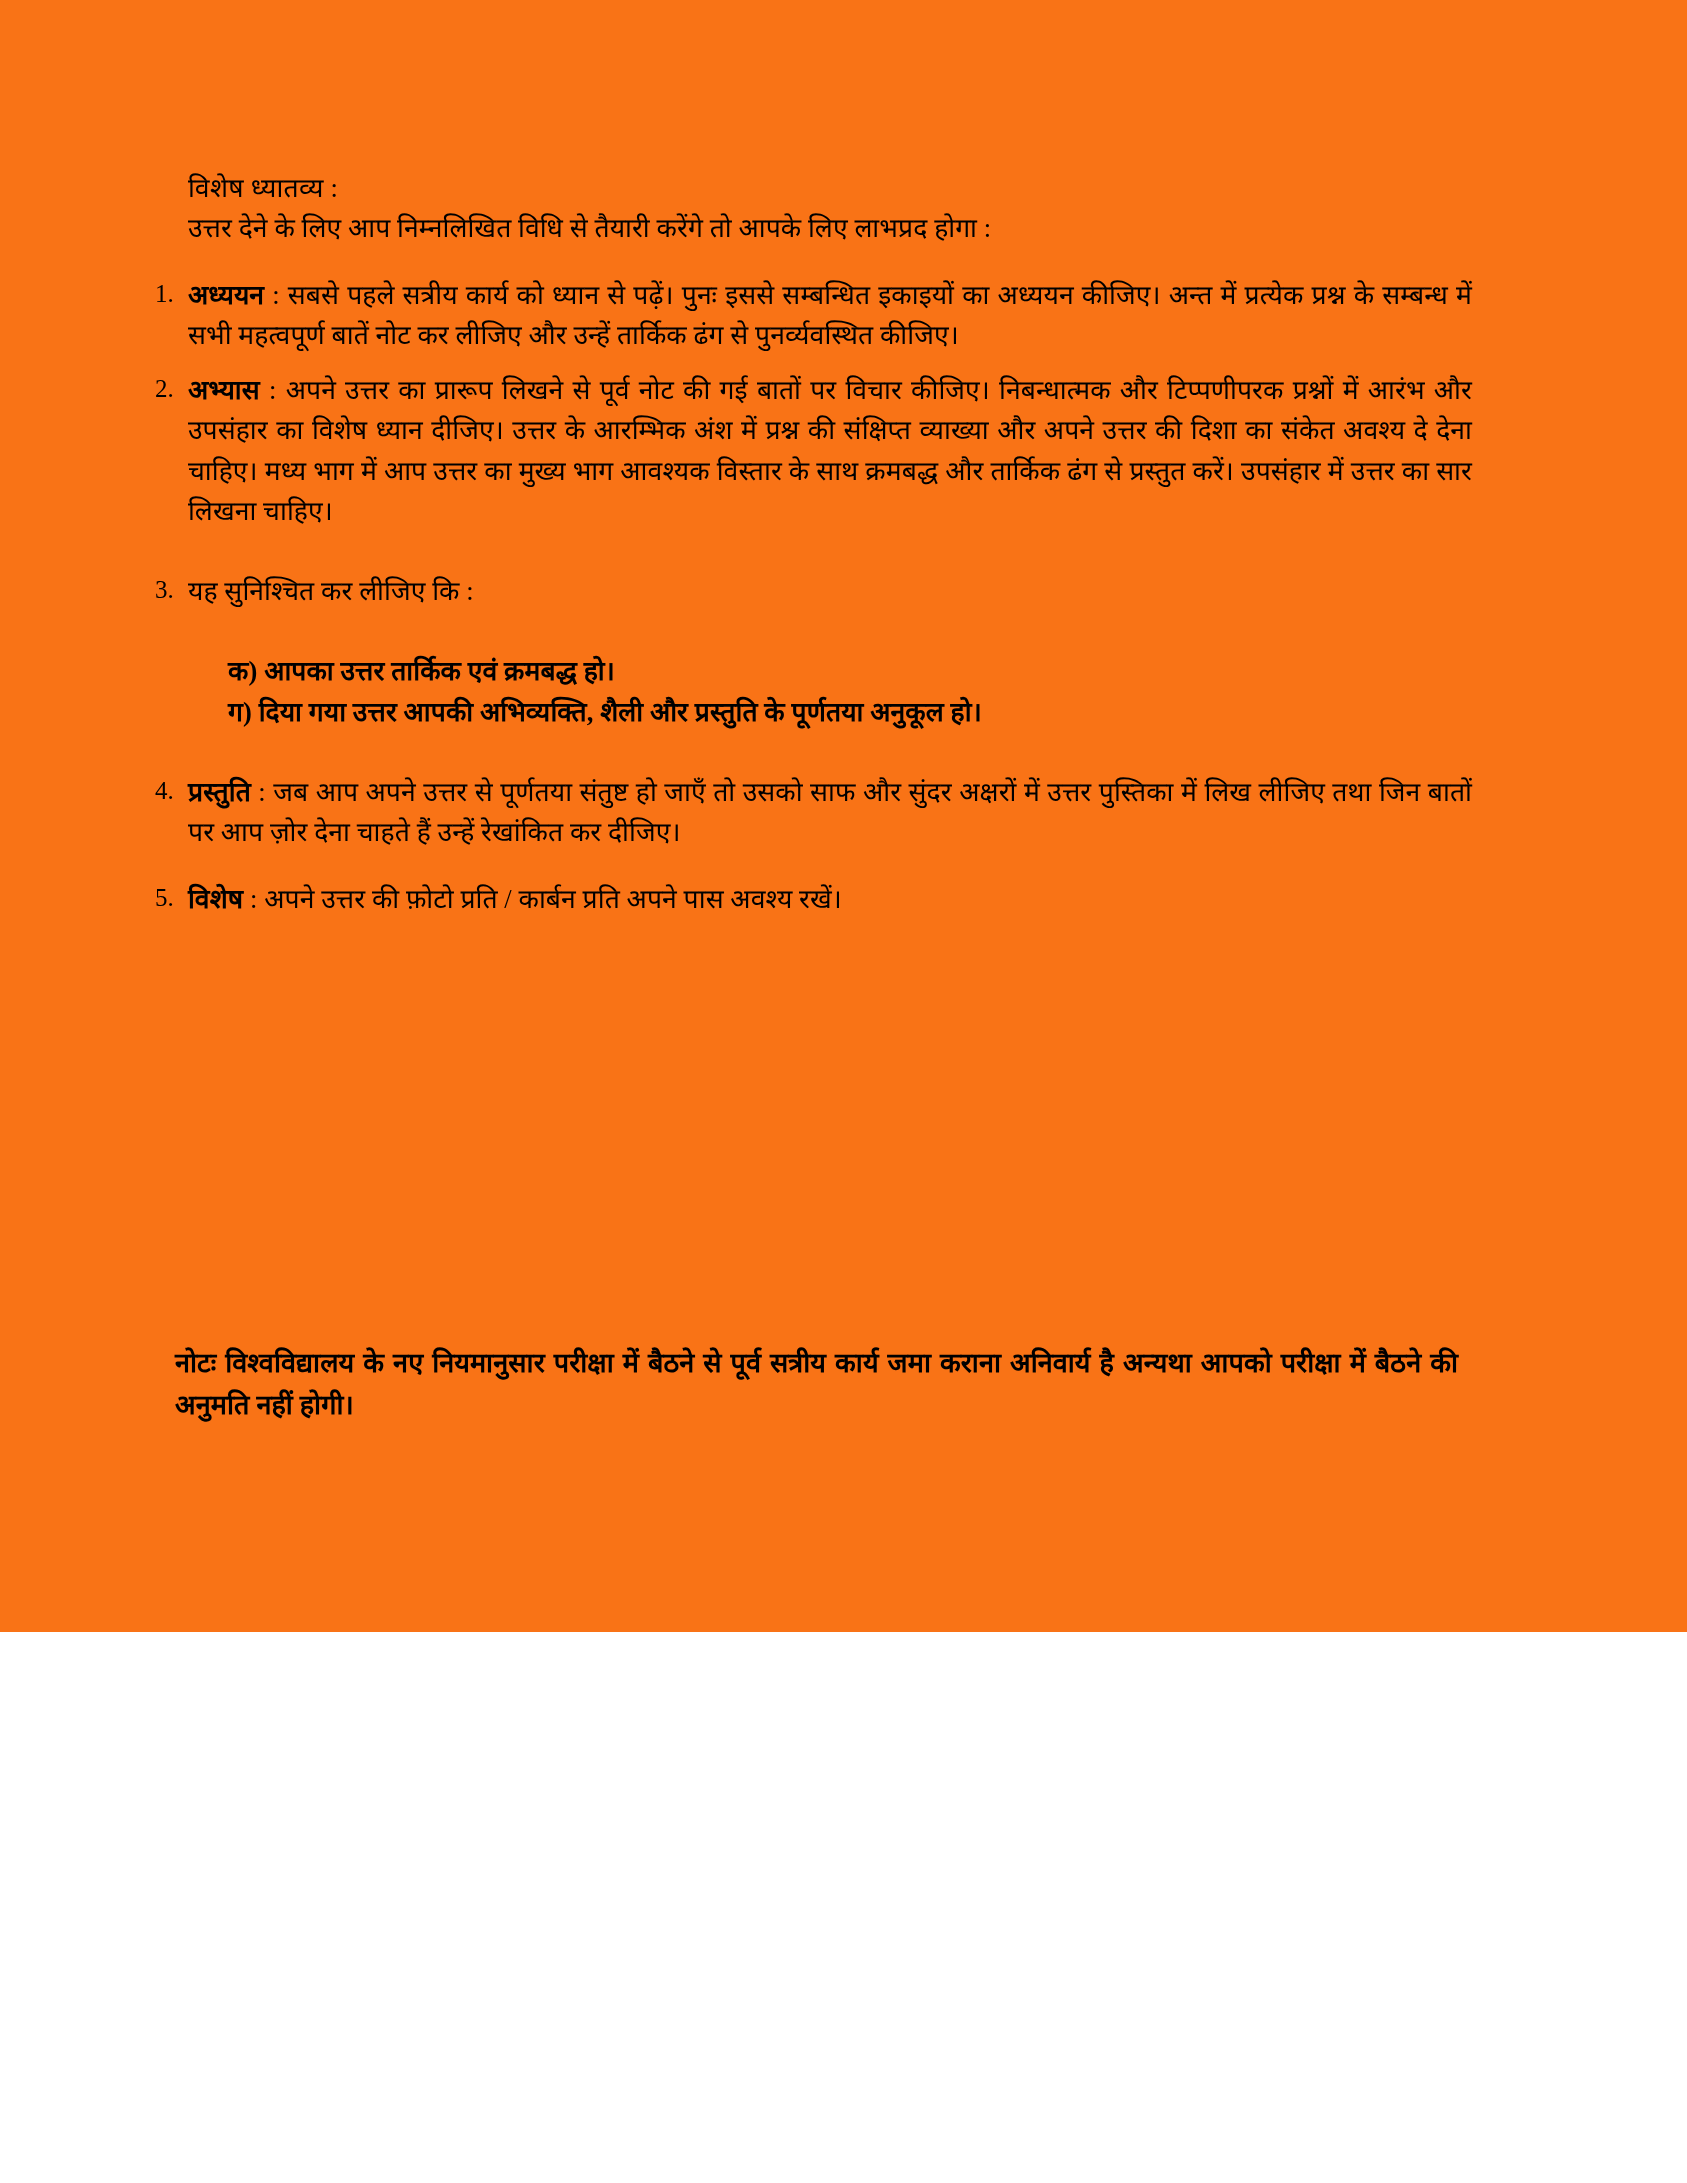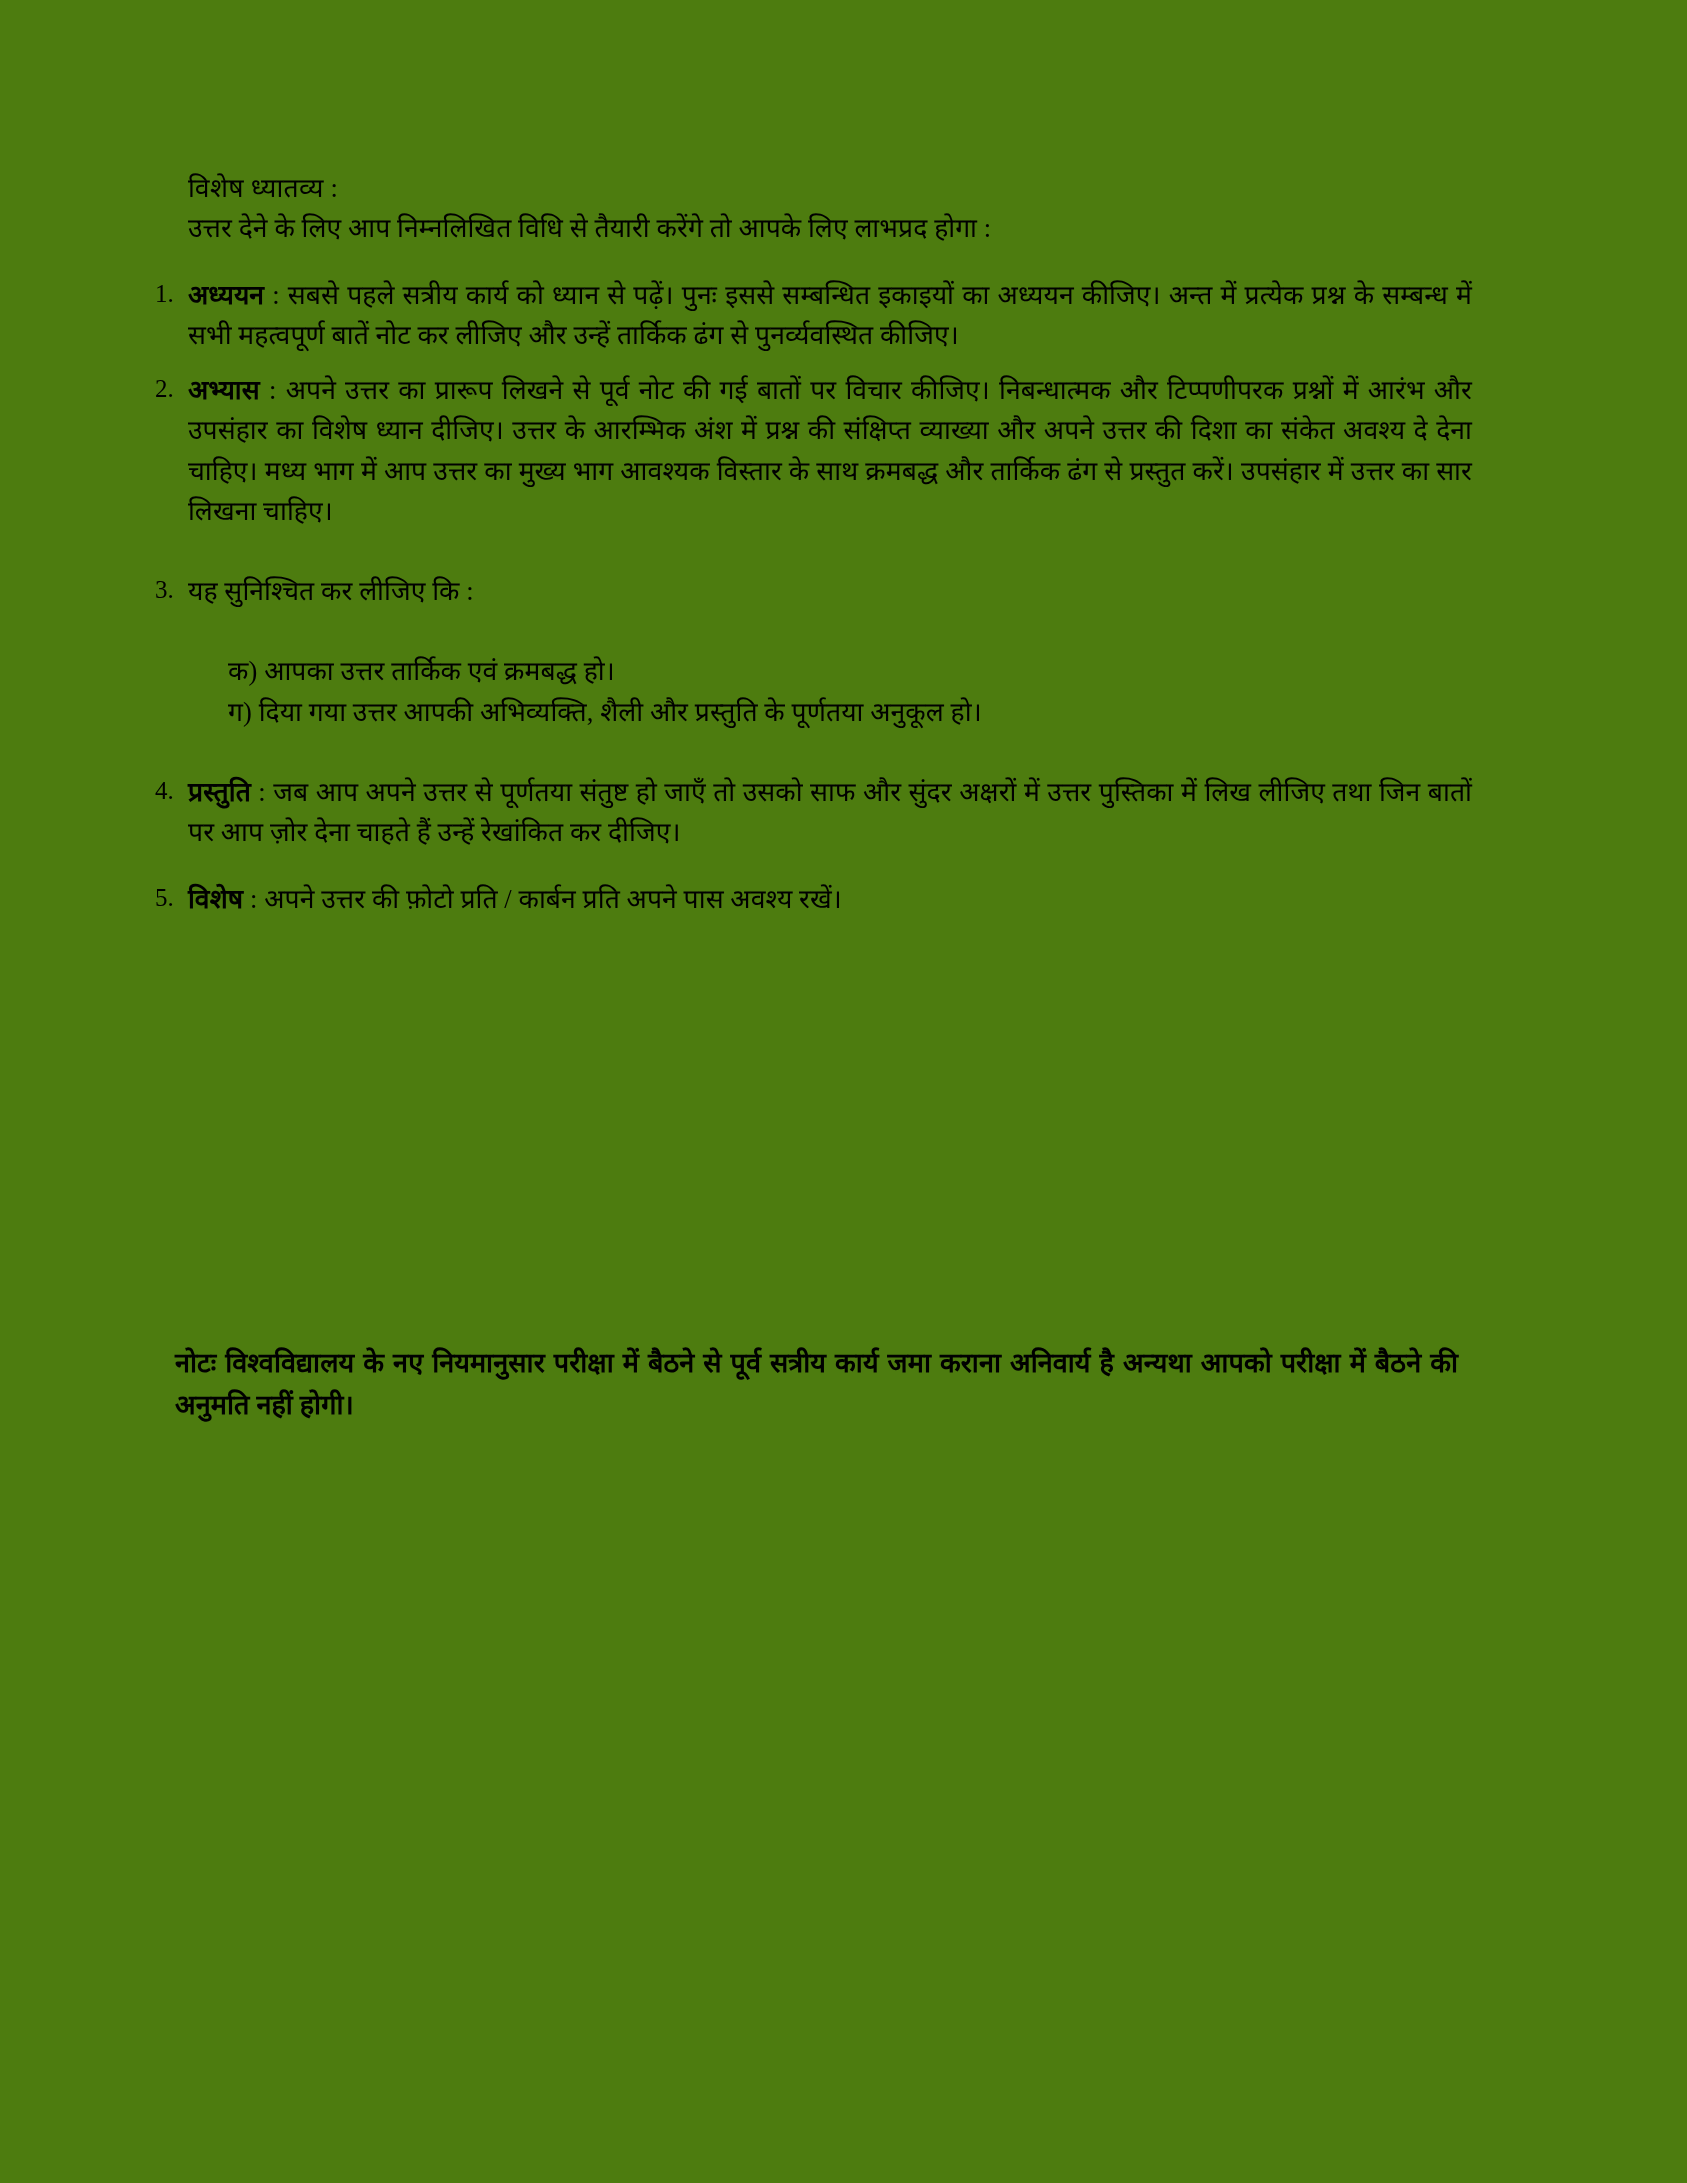--- a/index.html
+++ b/index.html
@@ -11,22 +11,22 @@
     width: 1687px;
     height: 2183px;
     font-family: "Liberation Serif", "DejaVu Serif", serif;
     color: #000000;
     -webkit-font-smoothing: antialiased;
   }
 
   .page {
     position: relative;
     width: 1687px;
-    height: 2183px;
-    background: #4d7c0f;
+    height: 1632px;
+    background: #f97316;
     box-sizing: border-box;
   }
 
   
   .doc-body {
     position: absolute;
     left: 155px;
     top: 169px;
     width: 1317px;
   }
@@ -86,20 +86,21 @@
     list-style: none;
     margin-left: 73px;
   }
 
   .sub-item {
     font-size: 26.5px;
     line-height: 1.52;
     text-align: left;
     white-space: nowrap;
     letter-spacing: 0.1px;
+    font-weight: bold;
   }
 
   
   .note {
     position: absolute;
     left: 175px;
     top: 1343px;
     width: 1283px;
     font-size: 27px;
     line-height: 1.55;

